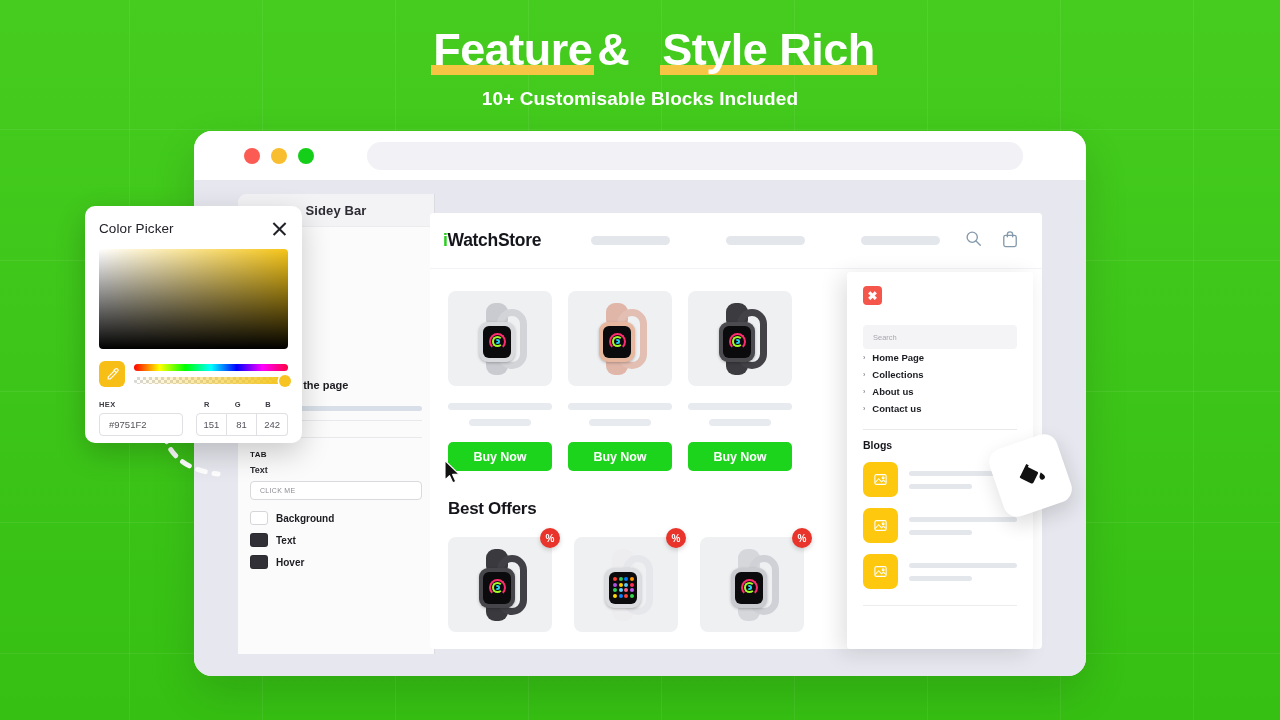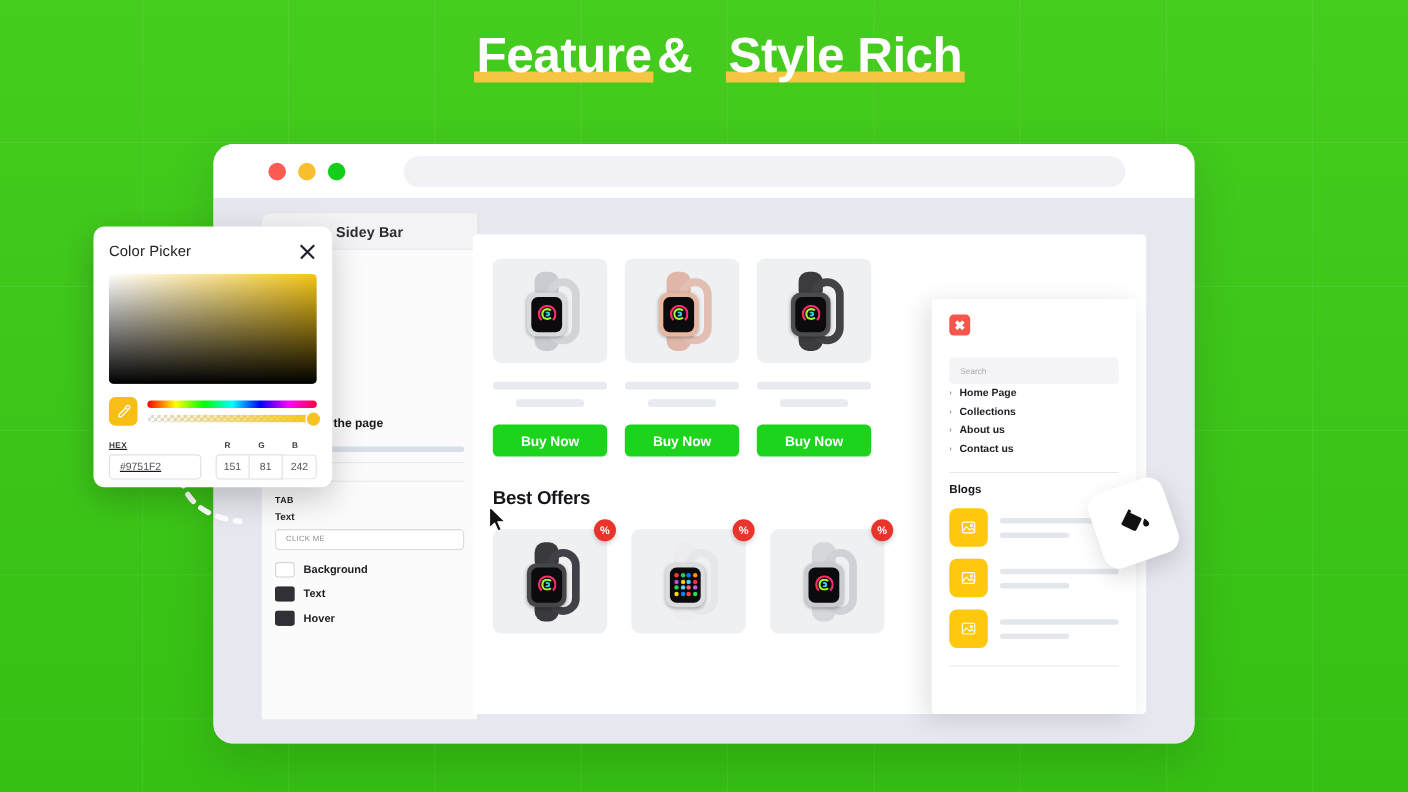--- a/index.html
+++ b/index.html
@@ -187,21 +187,21 @@
     background-size: 100% 100%, 6px 6px, 6px 6px;
     background-position: 0 0, 0 0, 3px 3px;
   }
   .alpha-knob {
     position: absolute; right: -3px; top: -2.5px;
     width: 12px; height: 12px; border-radius: 50%;
     background: #F7C323; box-shadow: 0 0 0 1.5px #fff;
   }
 
   .fields-row { display: flex; gap: 13px; margin-top: 13px; }
-  .field-hex { width: 84px; text-decoration: underline; }
+  .field-hex { width: 84px; }
   .field-lbl {
     font-size: 7.5px; font-weight: bold; color: #3a3a42;
     letter-spacing: 0.4px; margin-bottom: 4px;
   }
   .field-box {
     height: 23px; border: 1px solid #dfdfe4; border-radius: 4px;
     display: flex; align-items: center; padding-left: 9px;
     font-size: 9.5px; color: #53535c;
   }
   .rgb-group { display: flex; flex: 1; }
@@ -369,20 +369,21 @@
 <body>
 
 <div class="bg">
   <div class="bg-grid"></div>
 </div>
 
 <div class="headline-wrap">
   <div class="headline">
     <span class="hl">Feature</span><span class="amp">&amp;</span><span class="hl">Style Rich</span>
   </div>
+  <div class="subline">10+ Customisable Blocks Included</div>
 </div>
 
 <div class="browser">
   <div class="browser-bar">
     <div class="lights">
       <span class="light r"></span>
       <span class="light y"></span>
       <span class="light g"></span>
     </div>
     <div class="addr"></div>
@@ -416,20 +417,42 @@
       <span class="sw-label">Text</span>
     </div>
     <div class="sw-row">
       <span class="swatch"></span>
       <span class="sw-label">Hover</span>
     </div>
   </div>
 </div>
 
 <div class="store">
+  <div class="store-header">
+    <div class="logo"><span class="i">i</span><span>WatchStore</span></div>
+    <div class="nav-pills">
+      <span class="pill"></span>
+      <span class="pill"></span>
+      <span class="pill"></span>
+    </div>
+    <div class="hdr-icons">
+      <span>
+        <svg width="17" height="17" viewBox="0 0 20 20" fill="none" stroke="#8499ab" stroke-width="1.6">
+          <circle cx="8.5" cy="8.5" r="6"></circle>
+            <line x1="13" y1="13" x2="18" y2="18" stroke-linecap="round"></line>
+        </svg>
+      </span>
+      <span>
+        <svg width="16" height="18" viewBox="0 0 18 20" fill="none" stroke="#8499ab" stroke-width="1.5">
+          <rect x="2" y="6" width="14" height="12.5" rx="2"></rect>
+          <path d="M6 7.5V5a3 3 0 0 1 6 0v2.5" stroke-linecap="round"></path>
+        </svg>
+      </span>
+    </div>
+  </div>
 
   <div class="store-body">
     <div class="prod-grid">
 
       <div class="prod-card">
         <div class="prod-img">
           <div class="watch">
             <div class="band-top" style="background:#c9cbd0"></div>
             <div class="band-bot" style="background:#c9cbd0"></div>
             <div class="loop" style="border-color:#d2d4d8"></div>

